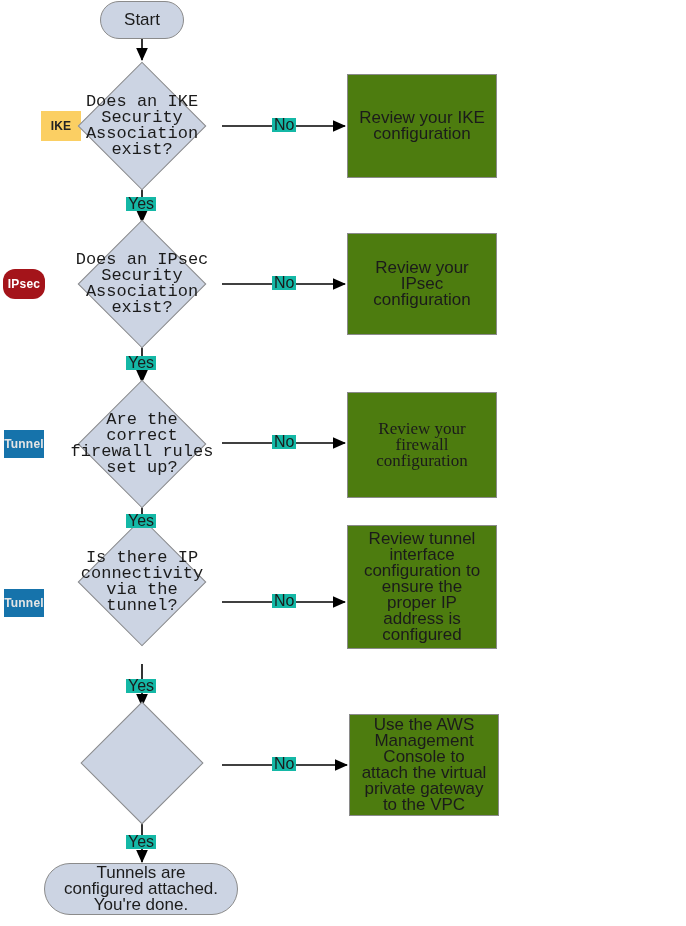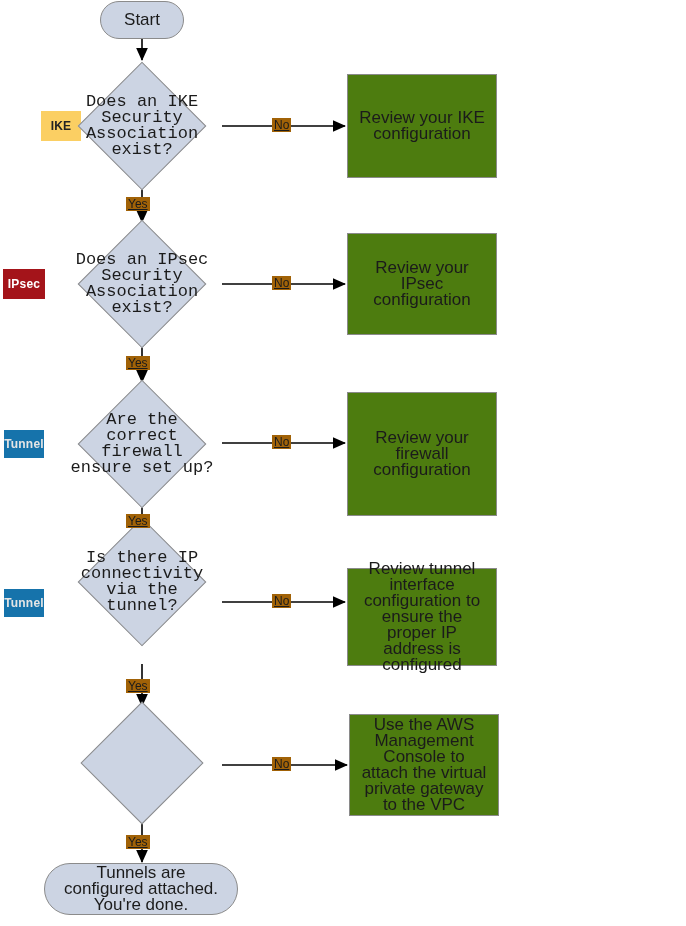--- a/index.html
+++ b/index.html
@@ -77,27 +77,26 @@
     font-size: 12px;
     letter-spacing: .2px;
   }
   .tag-ike   { background: #fbcf63; color: #232323; }
   .tag-ipsec { background: #a4141a; color: #ffffff; }
   .tag-tunnel{ background: #1673ab; color: #e5e5e5; }
 
   
   .edge-label {
     position: absolute;
-    font-size: 12px;
+    font-size: 16px;
     line-height: 14px;
     color: #1b1b1b;
-    background: #a16207;
+    background: #14b8a6;
     padding: 0 2px;
     white-space: nowrap;
-    text-decoration: underline;
   }
 </style>
 </head>
 <body>
 
 <div id="stage">
 
   <svg id="wires" viewBox="0 0 686 926">
     <defs>
       <marker id="ah" markerWidth="9" markerHeight="9" refX="7.6" refY="4.5" orient="auto">
@@ -124,21 +123,21 @@
     <line x1="222" y1="284" x2="345" y2="284" stroke="#000" stroke-width="1.6" marker-end="url(#ah)"></line>
     <line x1="222" y1="443" x2="345" y2="443" stroke="#000" stroke-width="1.6" marker-end="url(#ah)"></line>
     <line x1="222" y1="602" x2="345" y2="602" stroke="#000" stroke-width="1.6" marker-end="url(#ah)"></line>
     <line x1="222" y1="765" x2="347" y2="765" stroke="#000" stroke-width="1.6" marker-end="url(#ah)"></line>
   </svg>
 
   <div class="tag tag-ike" style="left:4px; top:111px; width:40px; height:30px;margin-left:37px;">
     <span>IKE</span>
   </div>
 
-  <div class="tag tag-ipsec" style="left:3px; top:269px; width:42px; height:30px;">
+  <div class="tag tag-ipsec" style="left:3px; top:269px; width:42px; height:30px;border-radius:12px;">
     <span>IPsec</span>
   </div>
 
   <div class="tag tag-tunnel" style="left:4px; top:430px; width:40px; height:28px;">
     <span>Tunnel</span>
   </div>
 
   <div class="tag tag-tunnel" style="left:4px; top:589px; width:40px; height:28px;">
     <span>Tunnel</span>
   </div>
@@ -160,33 +159,33 @@
     <span class="dia" style="width:91px; height:91px;"></span>
     <span class="dtext">Does an IPsec Security Association exist?</span>
   </div>
 
   <div class="node process" style="left:347px; top:233px; width:150px; height:102px;">
     <span>Review your IPsec configuration</span>
   </div>
 
   <div class="node decision" style="left:62px; top:380px; width:160px; height:128px;">
     <span class="dia" style="width:91px; height:91px;"></span>
-    <span class="dtext">Are the correct firewall ensure set up?</span>
-  </div>
-
-  <div class="node process" style="left:347px; top:392px; width:150px; height:124px;">
+    <span class="dtext">Are the correct firewall rules set up?</span>
+  </div>
+
+  <div class="node process" style="left:347px; top:392px; width:150px; height:106px;font-family:Liberation Serif, serif;">
     <span>Review your firewall configuration</span>
   </div>
 
   <div class="node decision" style="left:62px; top:518px; width:160px; height:128px;">
     <span class="dia" style="width:91px; height:91px;"></span>
     <span class="dtext">Is there IP connectivity via the tunnel?</span>
   </div>
 
-  <div class="node process" style="left:347px; top:568px; width:150px; height:98px;justify-content:center;">
+  <div class="node process" style="left:347px; top:525px; width:150px; height:124px;justify-content:center;">
     <span>Review tunnel interface configuration to ensure the proper IP address is configured</span>
   </div>
 
   <div class="node decision" style="left:62px; top:702px; width:160px; height:122px;">
     <span class="dia" style="width:87px; height:87px;"></span>
   </div>
 
   <div class="node process" style="left:349px; top:714px; width:150px; height:102px;">
     <span>Use the AWS Management Console to attach the virtual private gateway to the VPC</span>
   </div>

